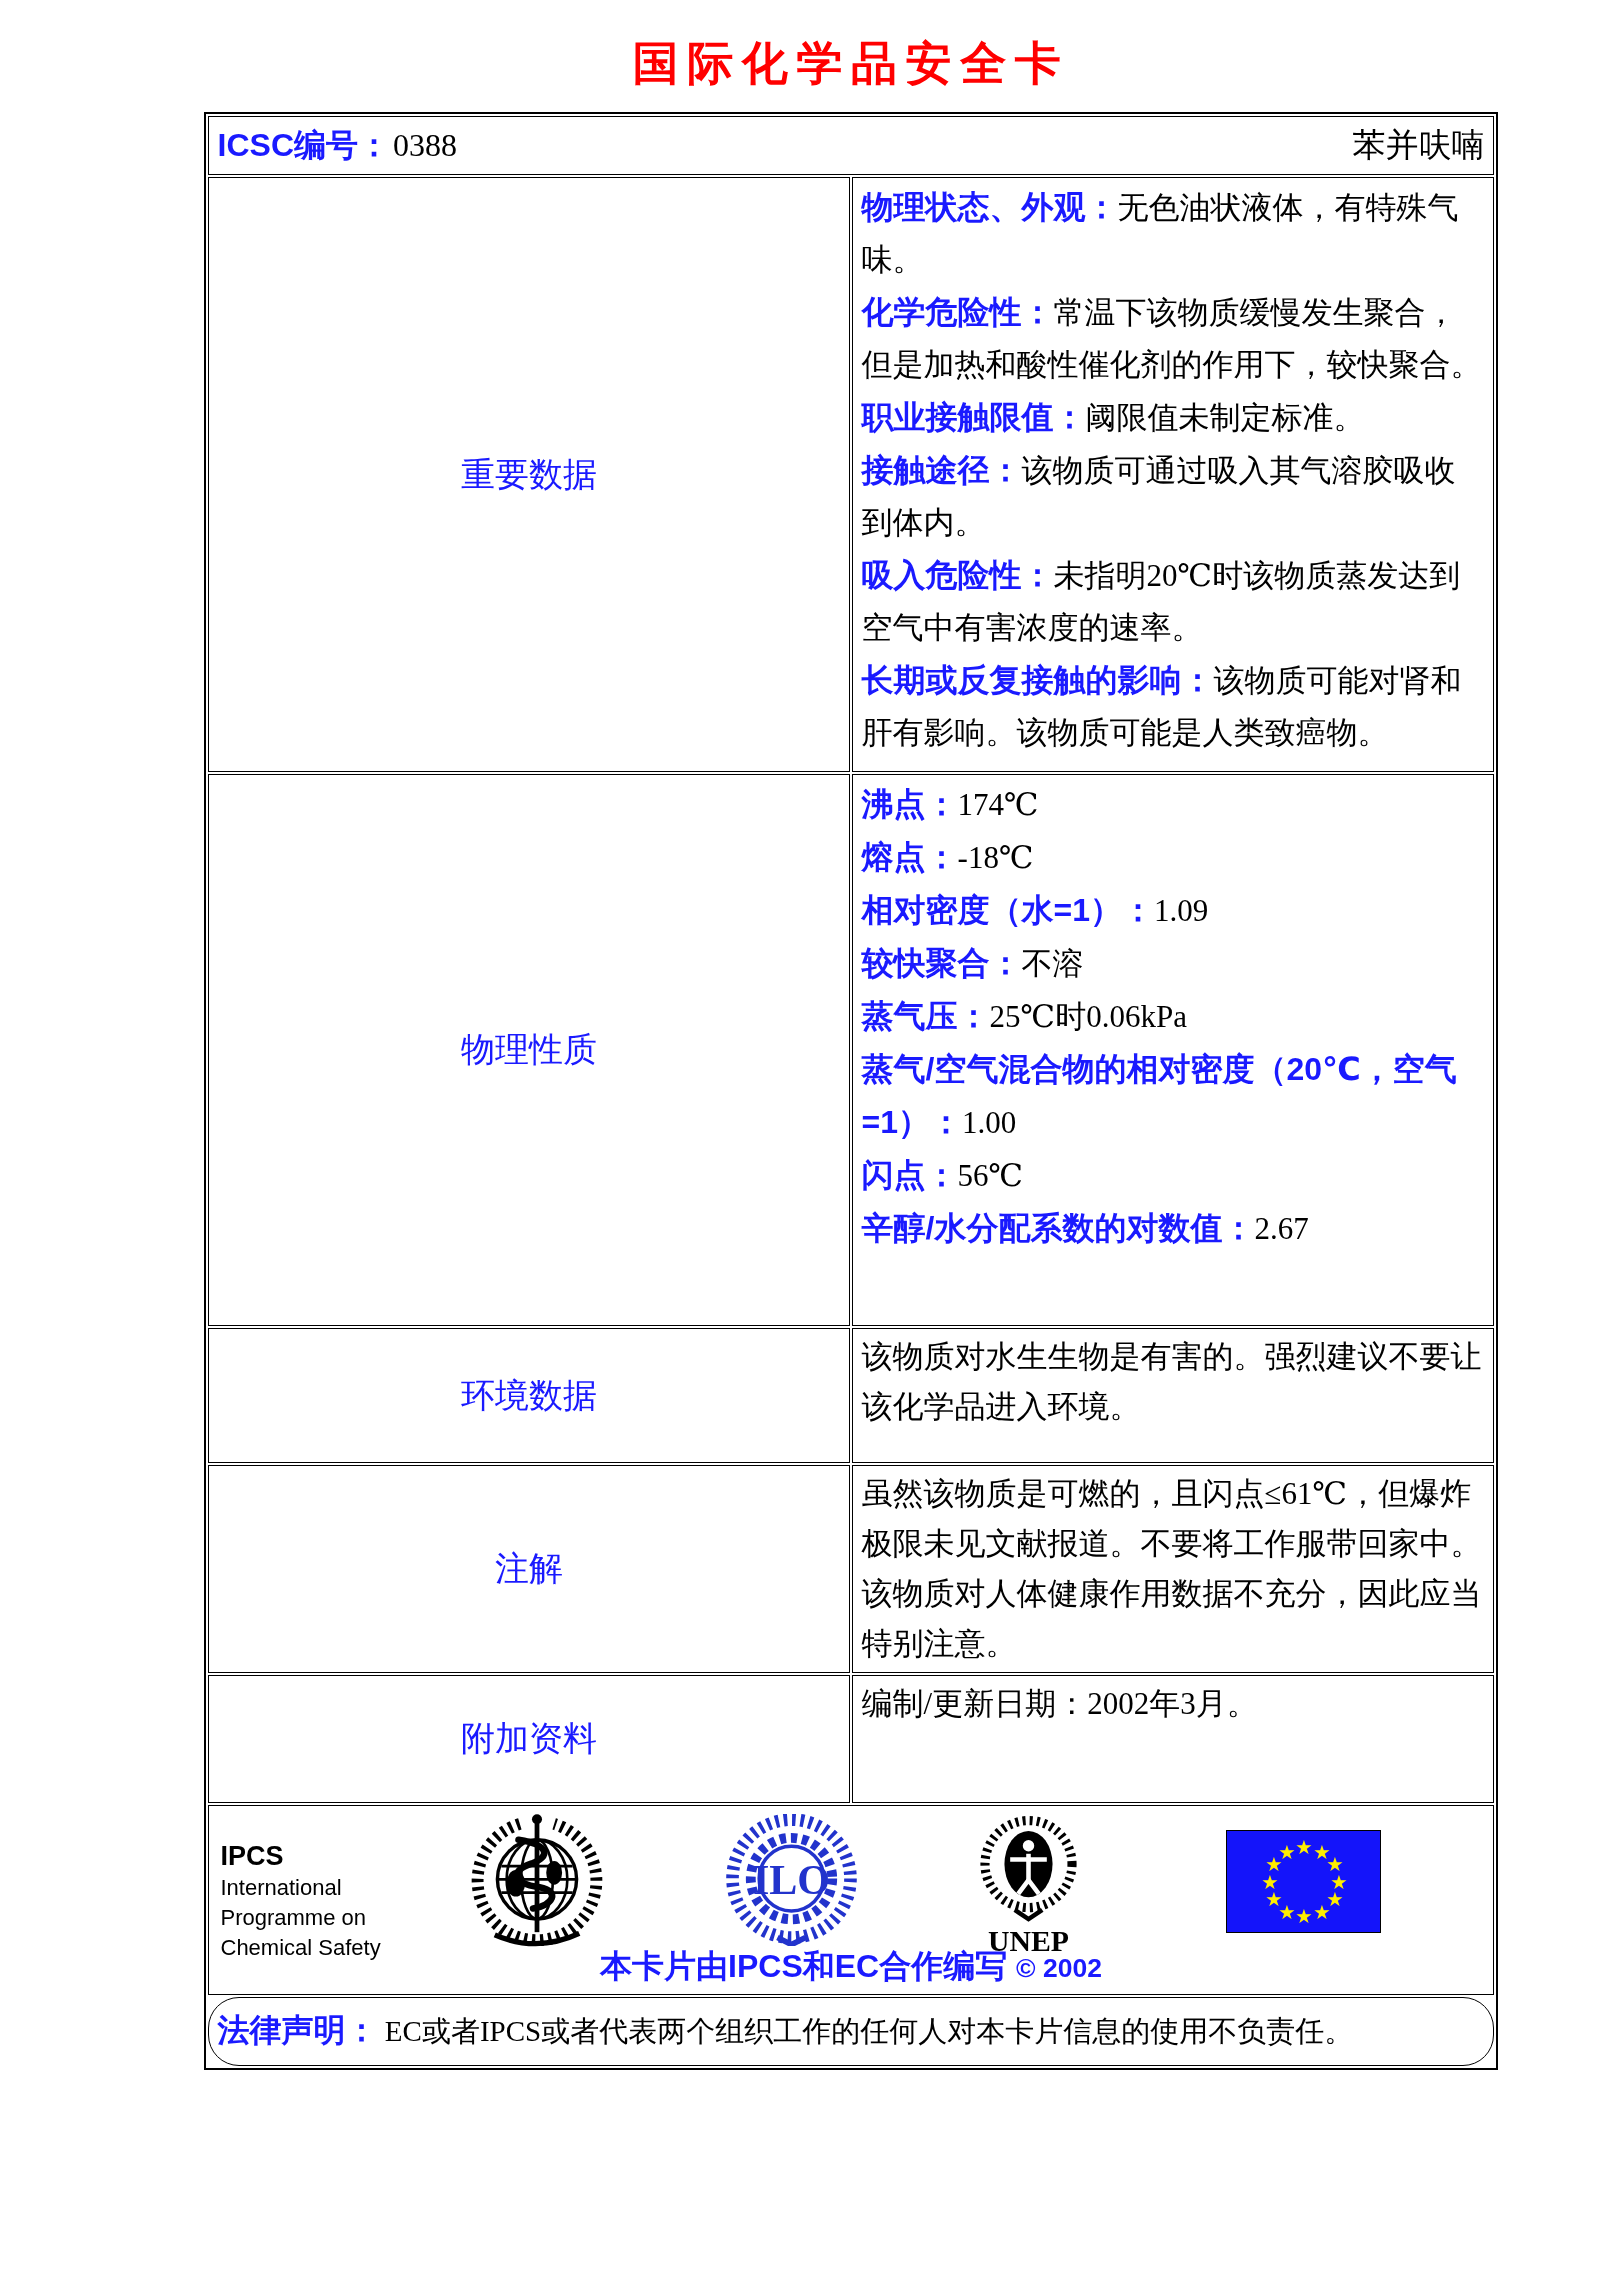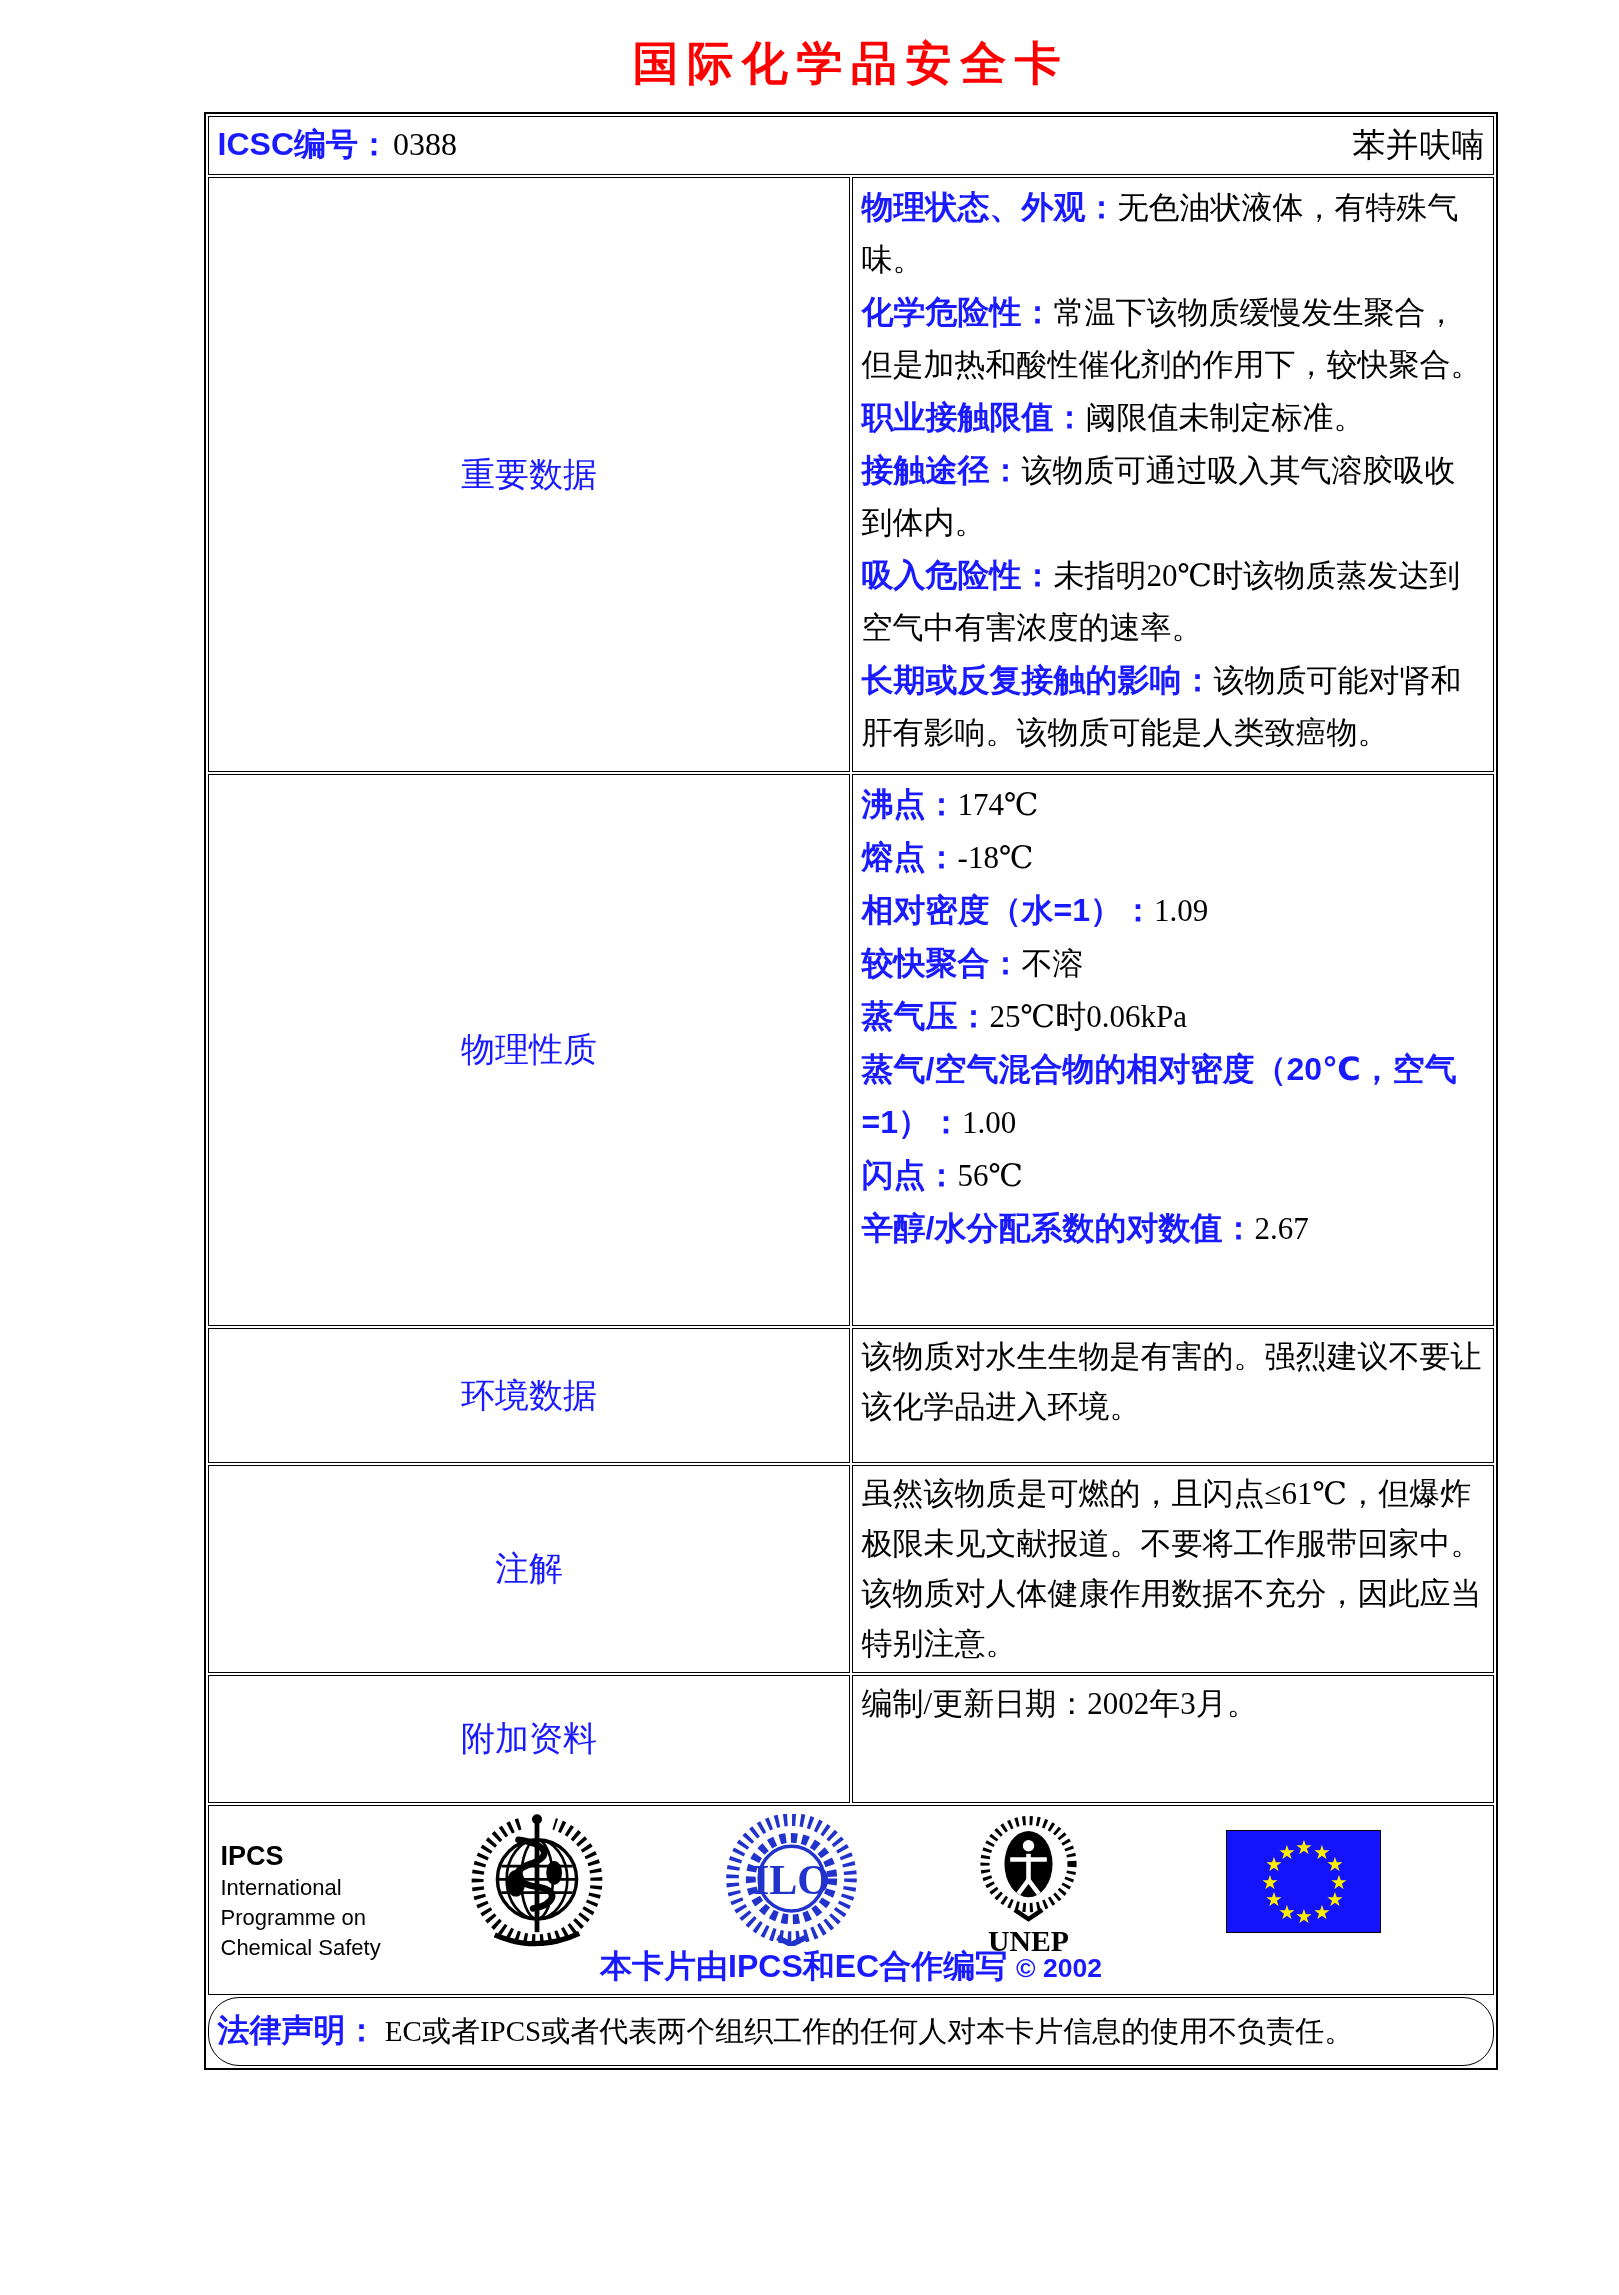--- a/index.html
+++ b/index.html
@@ -27,21 +27,21 @@
     border-collapse:separate;border-spacing:2.9px;
     border:2.2px solid #000;background:#fff;
   }
   td{border:1.4px solid #000;vertical-align:top;padding:2.9px 8.6px;overflow:hidden;}
   td.rowlabel{
     width:182px;vertical-align:middle;text-align:center;
     font-family:"Liberation Sans","DejaVu Sans",sans-serif;
     font-weight:normal;font-size:34px;color:var(--accent-blue,#1a1aff);
   }
   td.hdr{height:59px;vertical-align:middle;}
-  .hdr-flex{display:flex;justify-content:space-between;align-items:flex-start;gap:46px;}
+  .hdr-flex{display:flex;justify-content:space-between;align-items:center;gap:46px;}
   .blue-label{
     font-family:"Liberation Sans","DejaVu Sans",sans-serif;
     font-weight:bold;font-size:32px;color:var(--accent-blue,#1a1aff);
   }
   .serif-val{font-family:"Liberation Serif","DejaVu Serif",serif;font-size:32px;color:#000;}
   .chem-name{font-size:33px;}
   td.content{font-size:31px;line-height:52px;}
   td.r-important{height:595px;}
   td.r-physical{height:552px;}
   td.r-environment{height:135px;}

